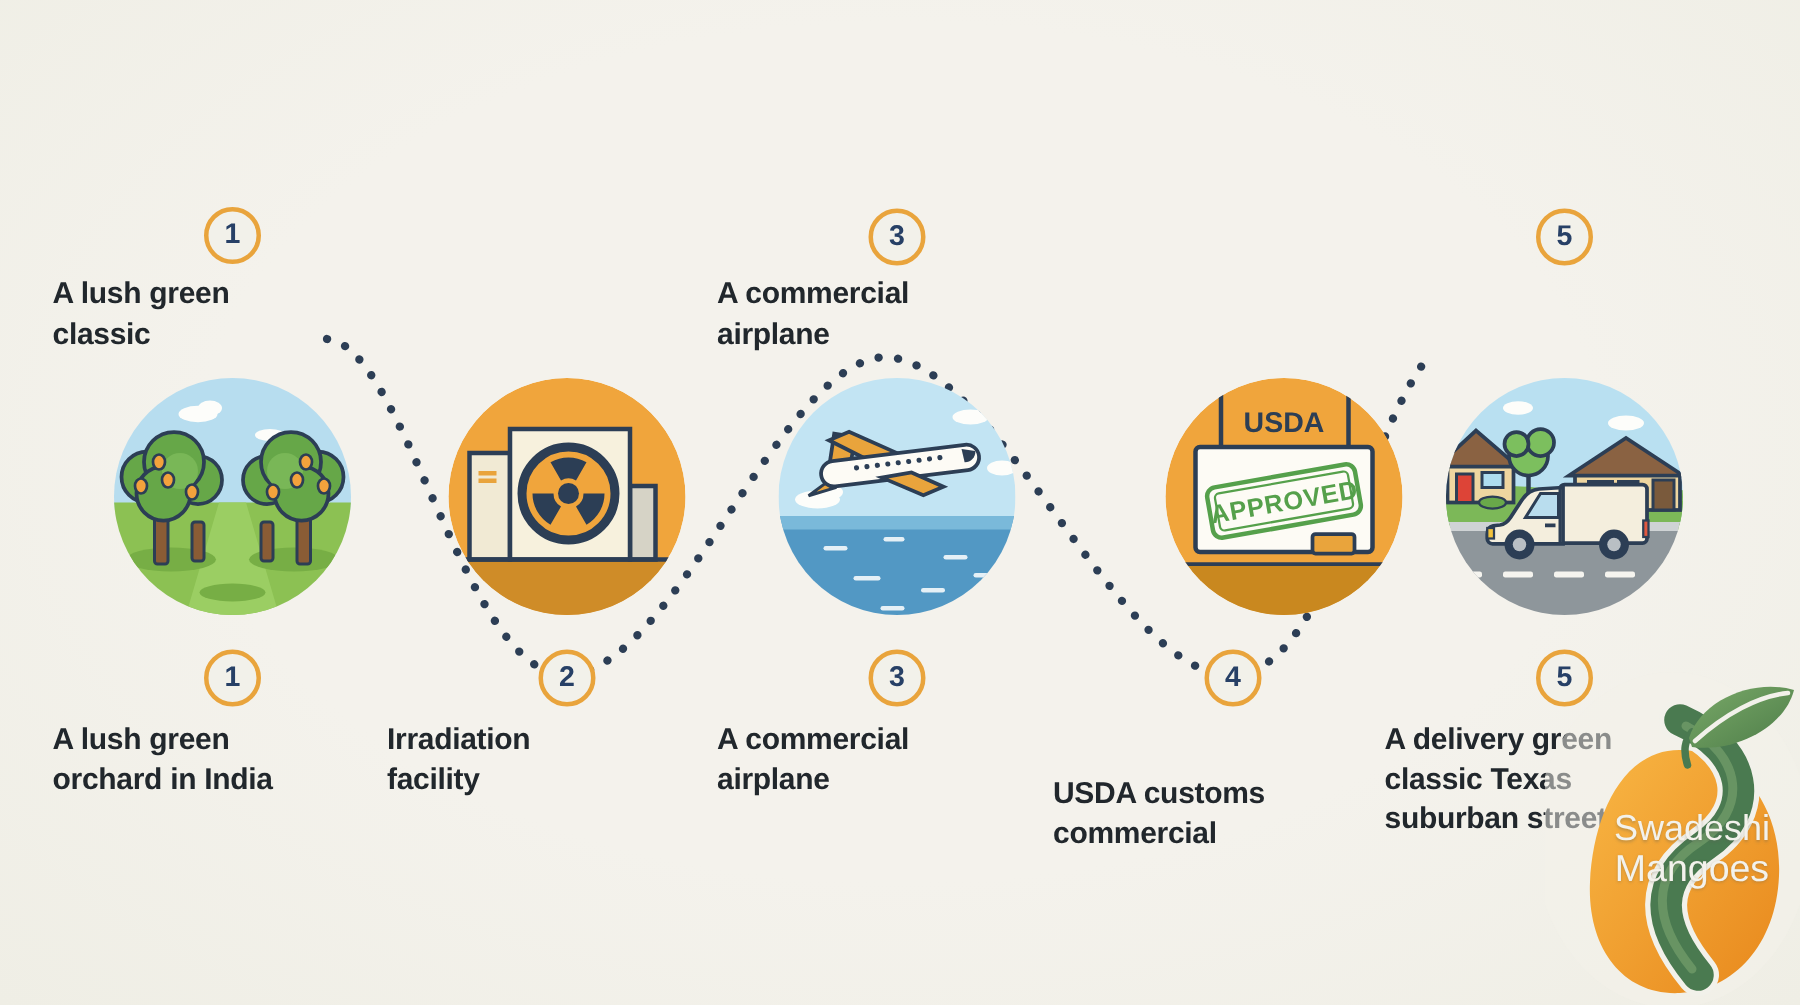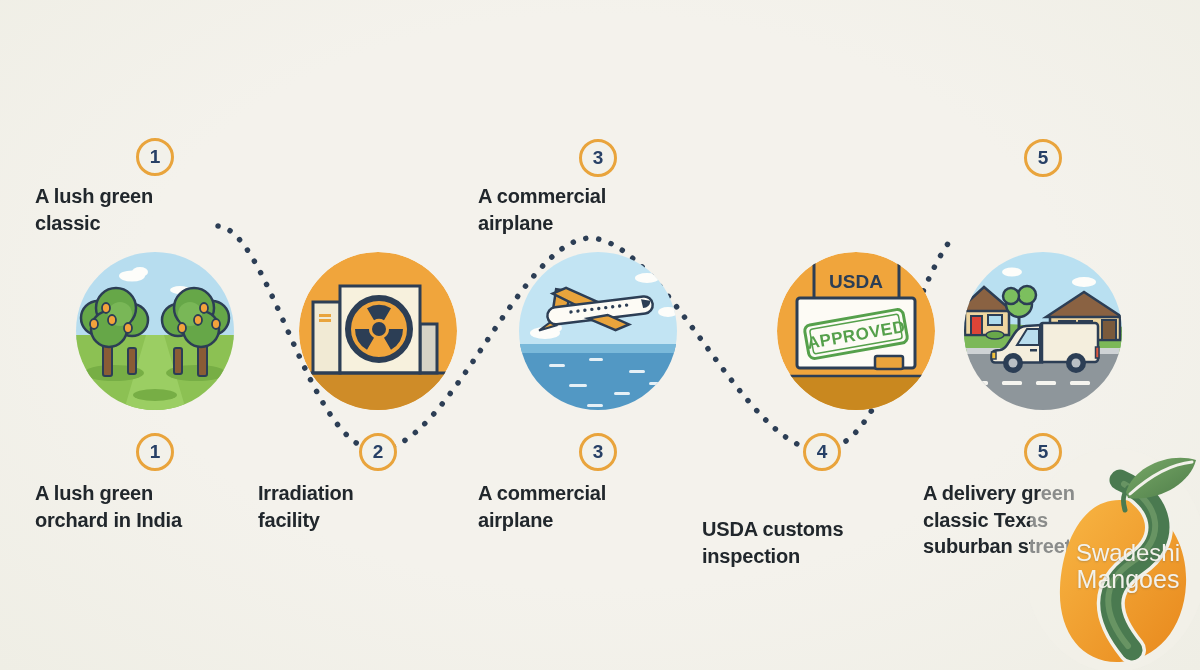--- a/index.html
+++ b/index.html
@@ -271,21 +271,21 @@
 
   <div class="badge" style="left:579px; top:433px;">3</div>
   <div class="col-label" style="left:478px; top:480px;">
     <div>A commercial</div>
     <div>airplane</div>
   </div>
 
   <div class="badge" style="left:803px; top:433px;">4</div>
   <div class="col-label" style="left:702px; top:480px;margin-top:36px;">
     <div>USDA customs</div>
-    <div>inspection</div>
+    <div>commercial</div>
   </div>
 
   <div class="badge" style="left:1024px; top:433px;">5</div>
   <div class="col-label" style="left:923px; top:480px;">
     <div>A delivery green</div>
     <div>classic Texas</div>
     <div>suburban street</div>
   </div>
 
   <div class="logo">

